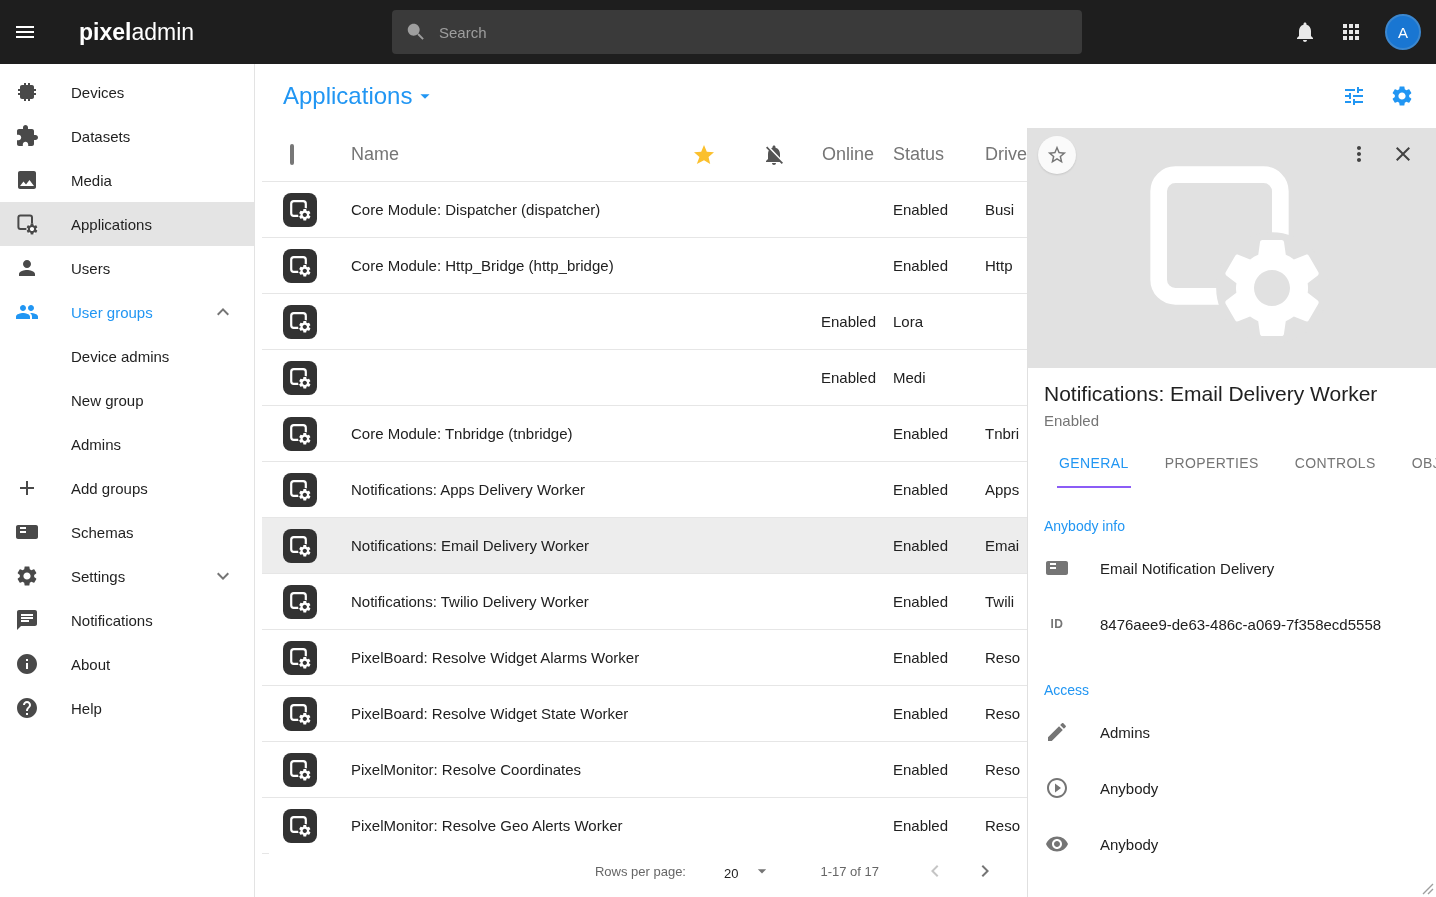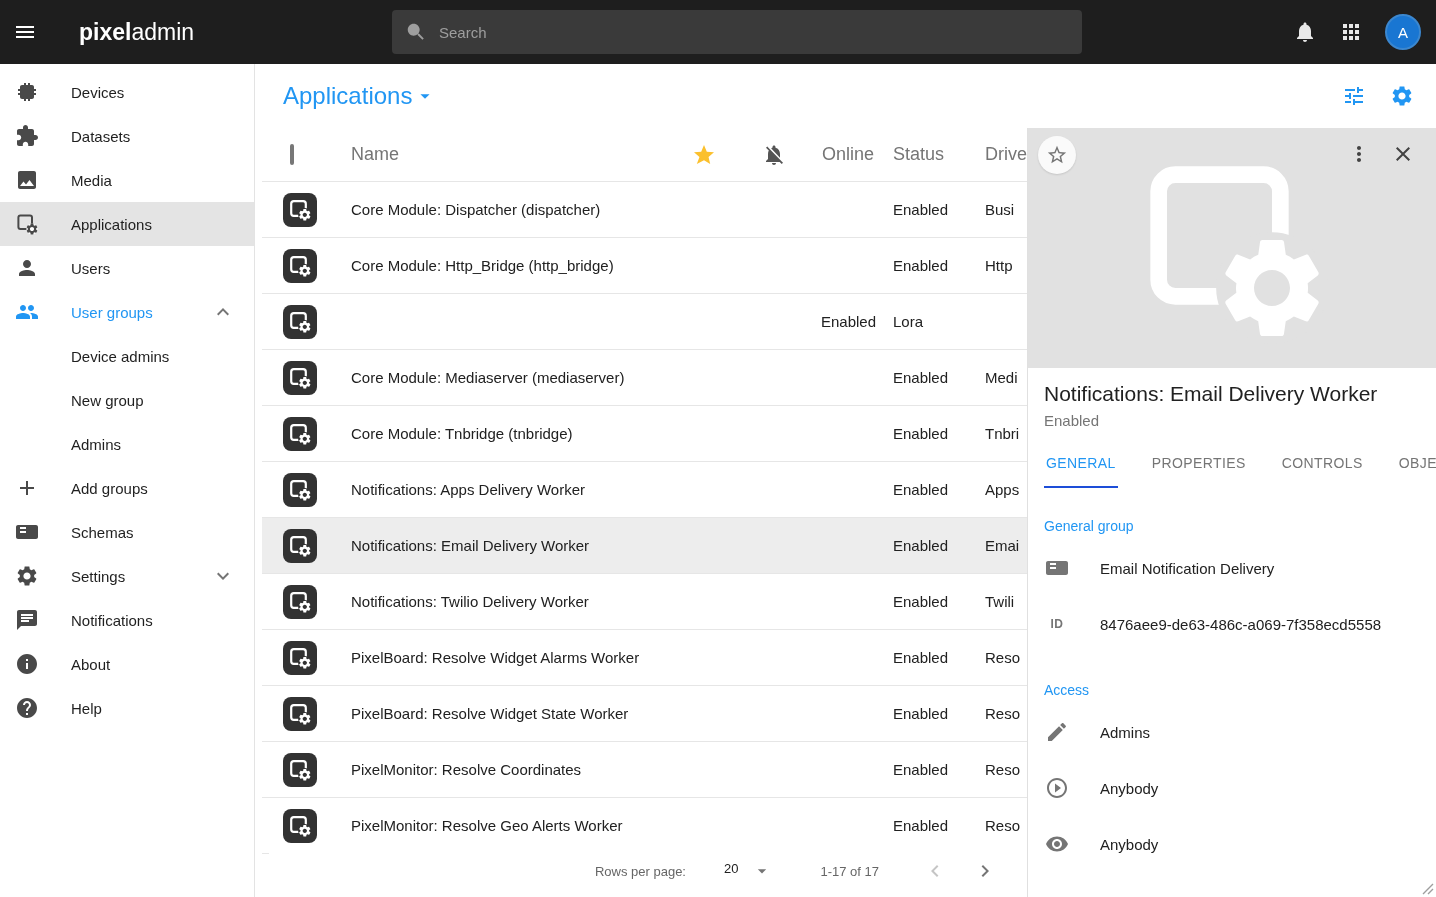--- a/index.html
+++ b/index.html
@@ -46,40 +46,40 @@
   .checkbox{width:18px;height:18px;border:2px solid #777;border-radius:2px;margin-left:28px;box-sizing:border-box;cursor:pointer;background:#fff;}
   .c-center{display:flex;justify-content:center;align-items:center;}
   .row{cursor:pointer;}
   .row.selected{background:#ededed;}
   .app-ic{width:34px;height:34px;background:#323232;--appicon-bg:#323232;border-radius:8px;margin-left:21px;display:flex;align-items:center;justify-content:center;}
   .cell-text{font-size:15px;color:#212121;white-space:nowrap;}
   .dot{width:10px;height:10px;border-radius:50%;background:#4caf50;margin-left:17px;}
 
   .tfooter{position:absolute;left:7px;right:409px;bottom:0;height:52px;background:#fff;display:flex;align-items:center;justify-content:flex-end;padding-right:30px;z-index:3;}
   .tfooter .flabel{font-size:13px;color:#666;}
-  .rpp-select{display:flex;align-items:flex-start;margin-left:38px;cursor:pointer;}
+  .rpp-select{display:flex;align-items:flex-end;margin-left:38px;cursor:pointer;}
   .rpp-select .val{font-size:13px;color:#212121;}
   .rpp-select .caret{margin-left:14px;display:flex;color:#757575;}
   .range{margin-left:48px;}
   .pg-btn{background:none;border:none;padding:0;display:flex;cursor:pointer;}
   .pg-prev{margin-left:44px;color:#c5c5c5;}
   .pg-next{margin-left:26px;color:#757575;}
 
   
   .panel{position:absolute;top:64px;right:0;bottom:0;width:409px;background:#fff;border-left:1px solid #e0e0e0;z-index:5;box-sizing:border-box;overflow:hidden;}
   .hero{height:240px;background:#e1e1e1;position:relative;display:flex;align-items:center;justify-content:center;}
   .hero-appicon{--appicon-bg:#e1e1e1;width:200px;height:200px;display:flex;}
   .fav-btn{position:absolute;top:8px;left:10px;width:38px;height:38px;border-radius:50%;background:#fafafa;border:none;display:flex;align-items:center;justify-content:center;cursor:pointer;color:#757575;box-shadow:0 1px 2px rgba(0,0,0,.12);}
   .hero-actions{position:absolute;top:14px;right:21px;display:flex;gap:20px;}
   .hero-actions .icon-btn{color:#424242;}
   .panel-title{margin:14px 16px 0;font-size:21px;font-weight:500;color:#212121;white-space:nowrap;overflow:hidden;text-overflow:ellipsis;}
   .panel-subtitle{margin:6px 16px 0;font-size:15px;color:#757575;}
   .tabs{display:flex;margin-top:12px;padding-left:16px;gap:32px;white-space:nowrap;overflow:hidden;}
   .tab{font-size:14px;letter-spacing:.4px;font-weight:500;color:#757575;padding:14px 2px 15px;cursor:pointer;}
-  .tab.active{color:#2196f3;border-bottom:2px solid #1d4ed8;}
+  .tab.active{color:#2196f3;border-bottom:2px solid #8b5cf6;margin-left:13px;}
   .sec-heading{margin:30px 16px 6px;font-size:14px;font-weight:500;color:#2196f3;}
   .p-item{display:flex;align-items:center;height:56px;padding-left:16px;}
   .p-ic{width:26px;display:flex;justify-content:center;color:#757575;}
   .p-text{margin-left:30px;font-size:15px;color:#212121;white-space:nowrap;}
   .id-badge{font-size:12px;font-weight:700;color:#757575;letter-spacing:.5px;}
   .resize-handle{position:absolute;right:2px;bottom:2px;color:#9e9e9e;cursor:nwse-resize;display:flex;}
 </style>
 </head>
 <body>
 
@@ -354,21 +354,20 @@
                 <span class="app-ic">
                   <svg viewBox="0 0 24 24" width="24" height="24">
                     <rect x="3.2" y="3.2" width="14.6" height="14.6" rx="2.6" fill="none" stroke="#fff" stroke-width="2.2"></rect>
                     <circle cx="16.8" cy="16.8" r="6.7" style="fill:var(--appicon-bg)"></circle>
                     <g transform="translate(9.6,9.6) scale(0.6)">
                       <path fill="#fff" d="M19.14,12.94c0.04-0.3,0.06-0.61,0.06-0.94c0-0.32-0.02-0.64-0.07-0.94l2.03-1.58c0.18-0.14,0.23-0.41,0.12-0.61 l-1.92-3.32c-0.12-0.22-0.37-0.29-0.59-0.22l-2.39,0.96c-0.5-0.38-1.03-0.7-1.62-0.94L14.4,2.81c-0.04-0.24-0.24-0.41-0.48-0.41 h-3.84c-0.24,0-0.43,0.17-0.47,0.41L9.25,5.35C8.66,5.59,8.12,5.92,7.63,6.29L5.24,5.33c-0.22-0.08-0.47,0-0.59,0.22L2.74,8.87 C2.62,9.08,2.66,9.34,2.86,9.48l2.03,1.58C4.84,11.36,4.8,11.69,4.8,12s0.02,0.64,0.07,0.94l-2.03,1.58 c-0.18,0.14-0.23,0.41-0.12,0.61l1.92,3.32c0.12,0.22,0.37,0.29,0.59,0.22l2.39-0.96c0.5,0.38,1.03,0.7,1.62,0.94l0.36,2.54 c0.05,0.24,0.24,0.41,0.48,0.41h3.84c0.24,0,0.44-0.17,0.47-0.41l0.36-2.54c0.59-0.24,1.13-0.56,1.62-0.94l2.39,0.96 c0.22,0.08,0.47,0,0.59-0.22l1.92-3.32c0.12-0.22,0.07-0.47-0.12-0.61L19.14,12.94z M12,15.6c-1.98,0-3.6-1.62-3.6-3.6 s1.62-3.6,3.6-3.6s3.6,1.62,3.6,3.6S13.98,15.6,12,15.6z"></path>
                     </g>
                   </svg>
                 </span>
               </div>
-            <div class="c-pad"><span class="cell-text">Core Module: Mediaserver (mediaserver)</span></div>
             <div></div>
             <div></div>
             <div><span class="dot"></span></div>
             <div class="c-pad"><span class="cell-text">Enabled</span></div>
             <div class="c-pad"><span class="cell-text">Medi</span></div>
           </div>
             <div class="trow row">
             <div>
                 <span class="app-ic">
                   <svg viewBox="0 0 24 24" width="24" height="24">
@@ -579,21 +578,21 @@
         <div class="panel-title">Notifications: Email Delivery Worker</div>
         <div class="panel-subtitle">Enabled</div>
 
         <div class="tabs">
           <div class="tab active">GENERAL</div>
           <div class="tab">PROPERTIES</div>
           <div class="tab">CONTROLS</div>
           <div class="tab">OBJECTS</div>
         </div>
 
-        <div class="sec-heading">General group</div>
+        <div class="sec-heading">Anybody info</div>
         <div class="p-item">
           <span class="p-ic">
               <svg viewBox="0 0 24 24" width="24" height="24">
                 <path fill="currentColor" d="M21 5H3c-1.1 0-2 .9-2 2v10c0 1.1.9 2 2 2h18c1.1 0 2-.9 2-2V7c0-1.1-.9-2-2-2zM11 13H5v-2h6v2zm0-4H5V7h6v2z"></path>
               </svg>
             </span>
           <span class="p-text">Email Notification Delivery</span>
         </div>
         <div class="p-item">
           <span class="p-ic">

